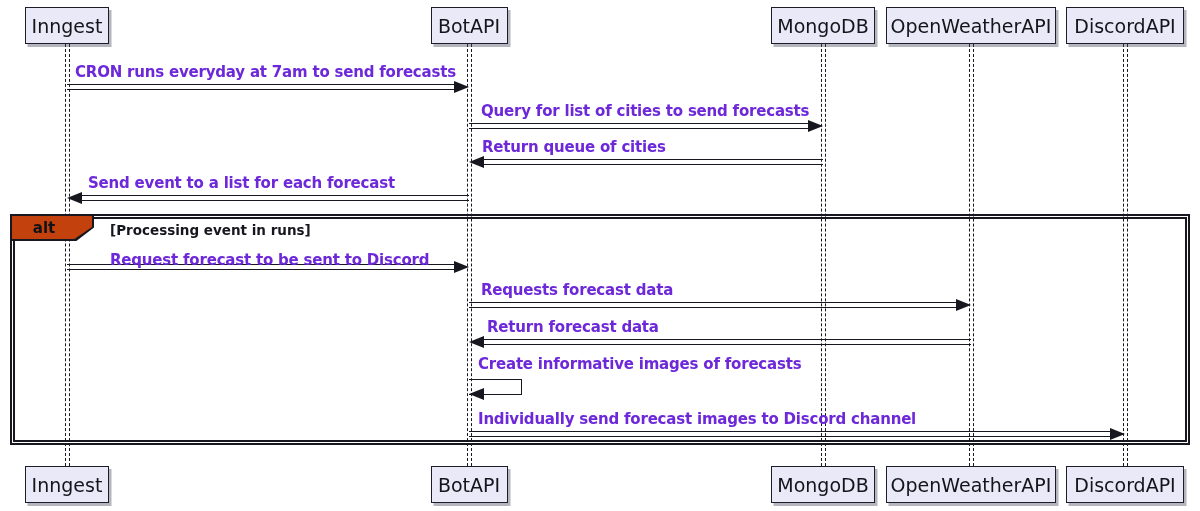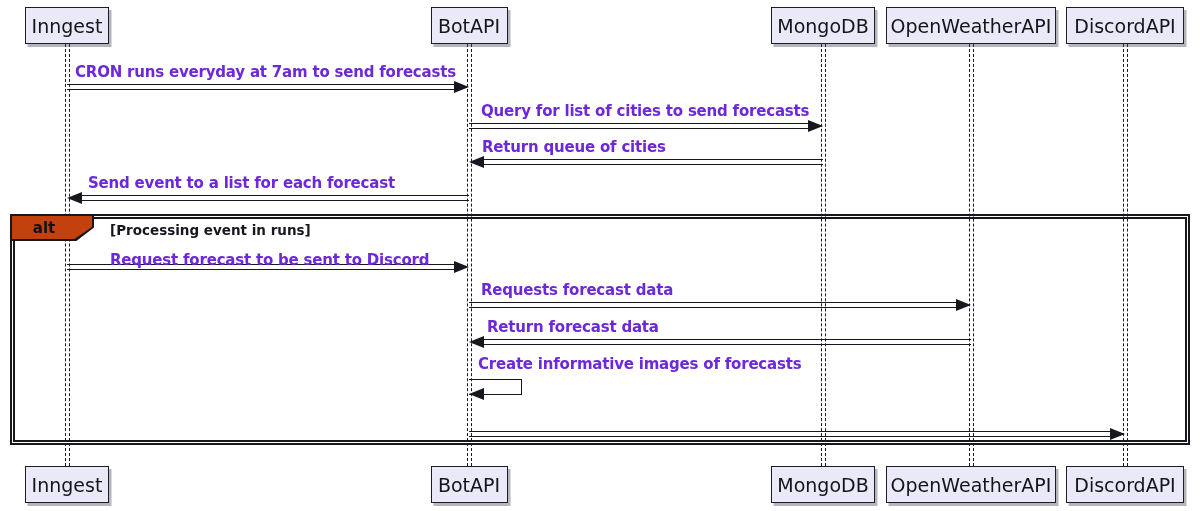--- a/index.html
+++ b/index.html
@@ -128,13 +128,14 @@
     <div class="mhead right" style="left: 956px; top: 299px;"></div>
     <div class="mlabel" style="left: 481px; top: 281px;">Requests forecast data</div>
     <div class="mline" style="left: 482px; top: 339px; width: 489px;"></div>
     <div class="mhead left" style="left: 469px; top: 336px;"></div>
     <div class="mlabel" style="left: 487px; top: 318px;">Return forecast data</div>
     <div class="selfloop" style="left: 469px; top: 379px; width: 53px; height: 16px;"></div>
     <div class="mhead left" style="left: 469px; top: 387.5px;"></div>
     <div class="mlabel" style="left: 478px; top: 355px;">Create informative images of forecasts</div>
     <div class="mline" style="left: 469px; top: 431px; width: 643px;"></div>
     <div class="mhead right" style="left: 1110px; top: 428px;"></div>
+    <div class="mlabel" style="left: 478px; top: 410px;">Individually send forecast images to Discord channel</div>
   </div>
 
 </body></html>

